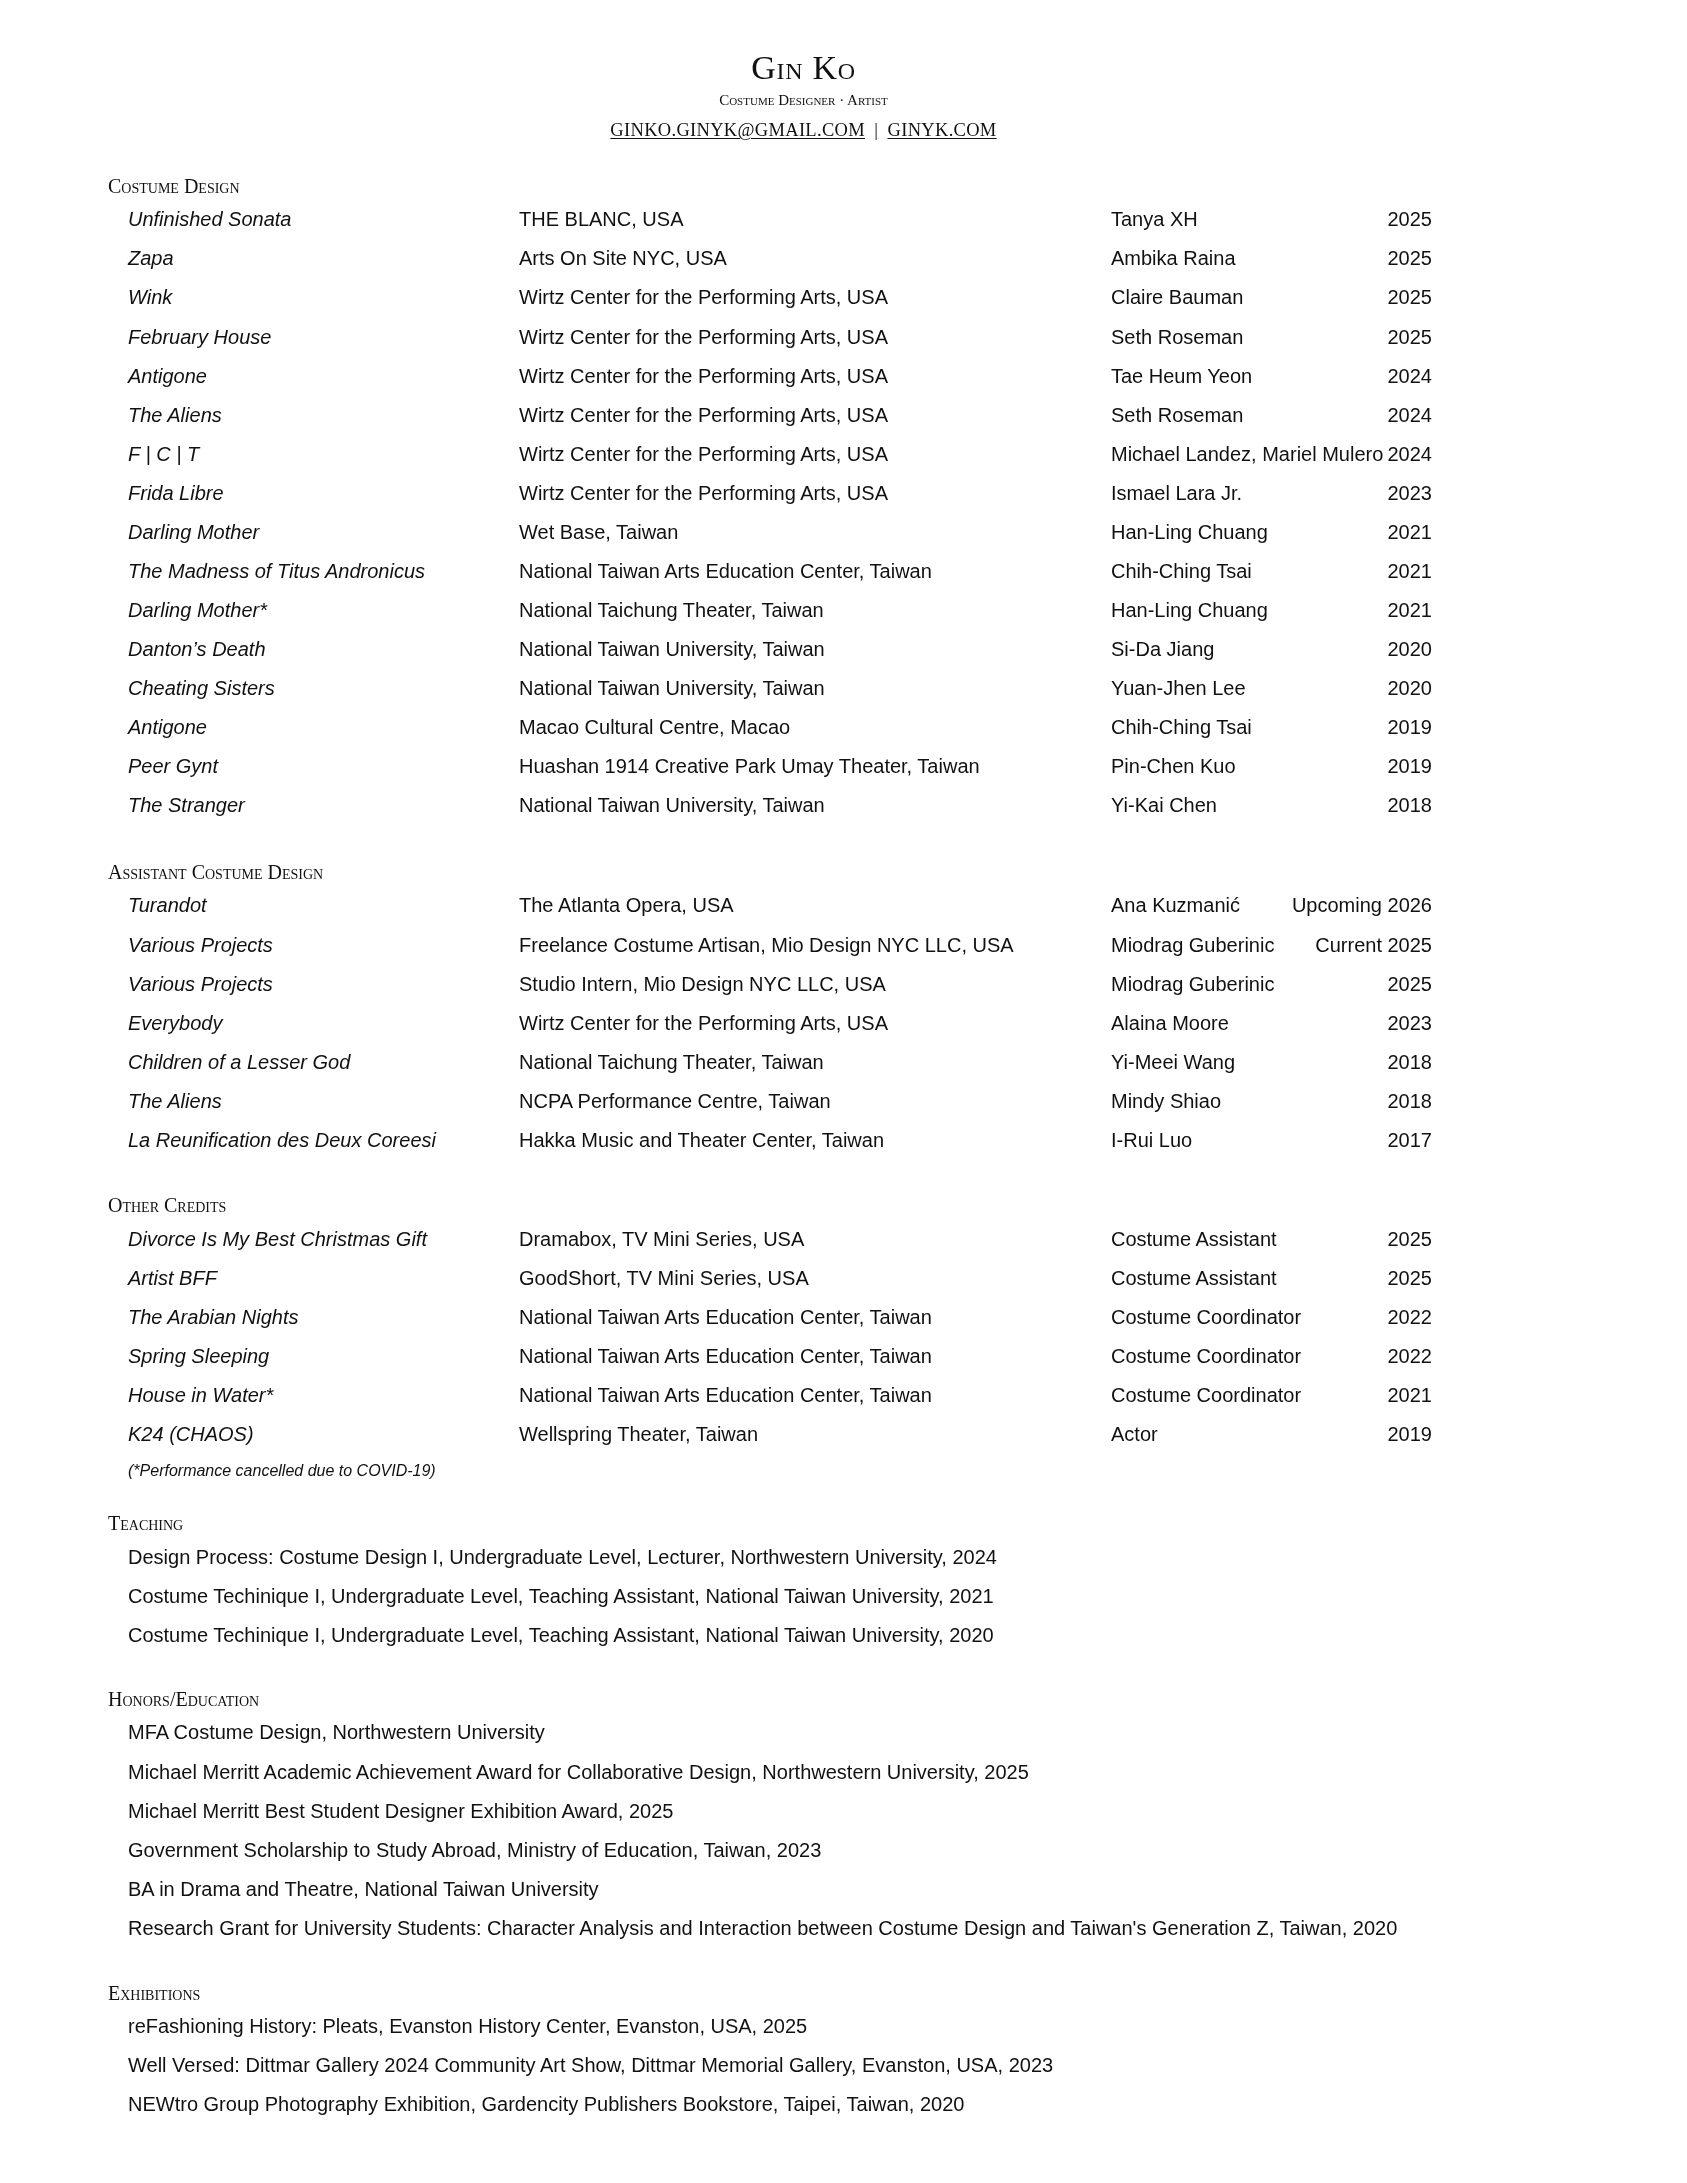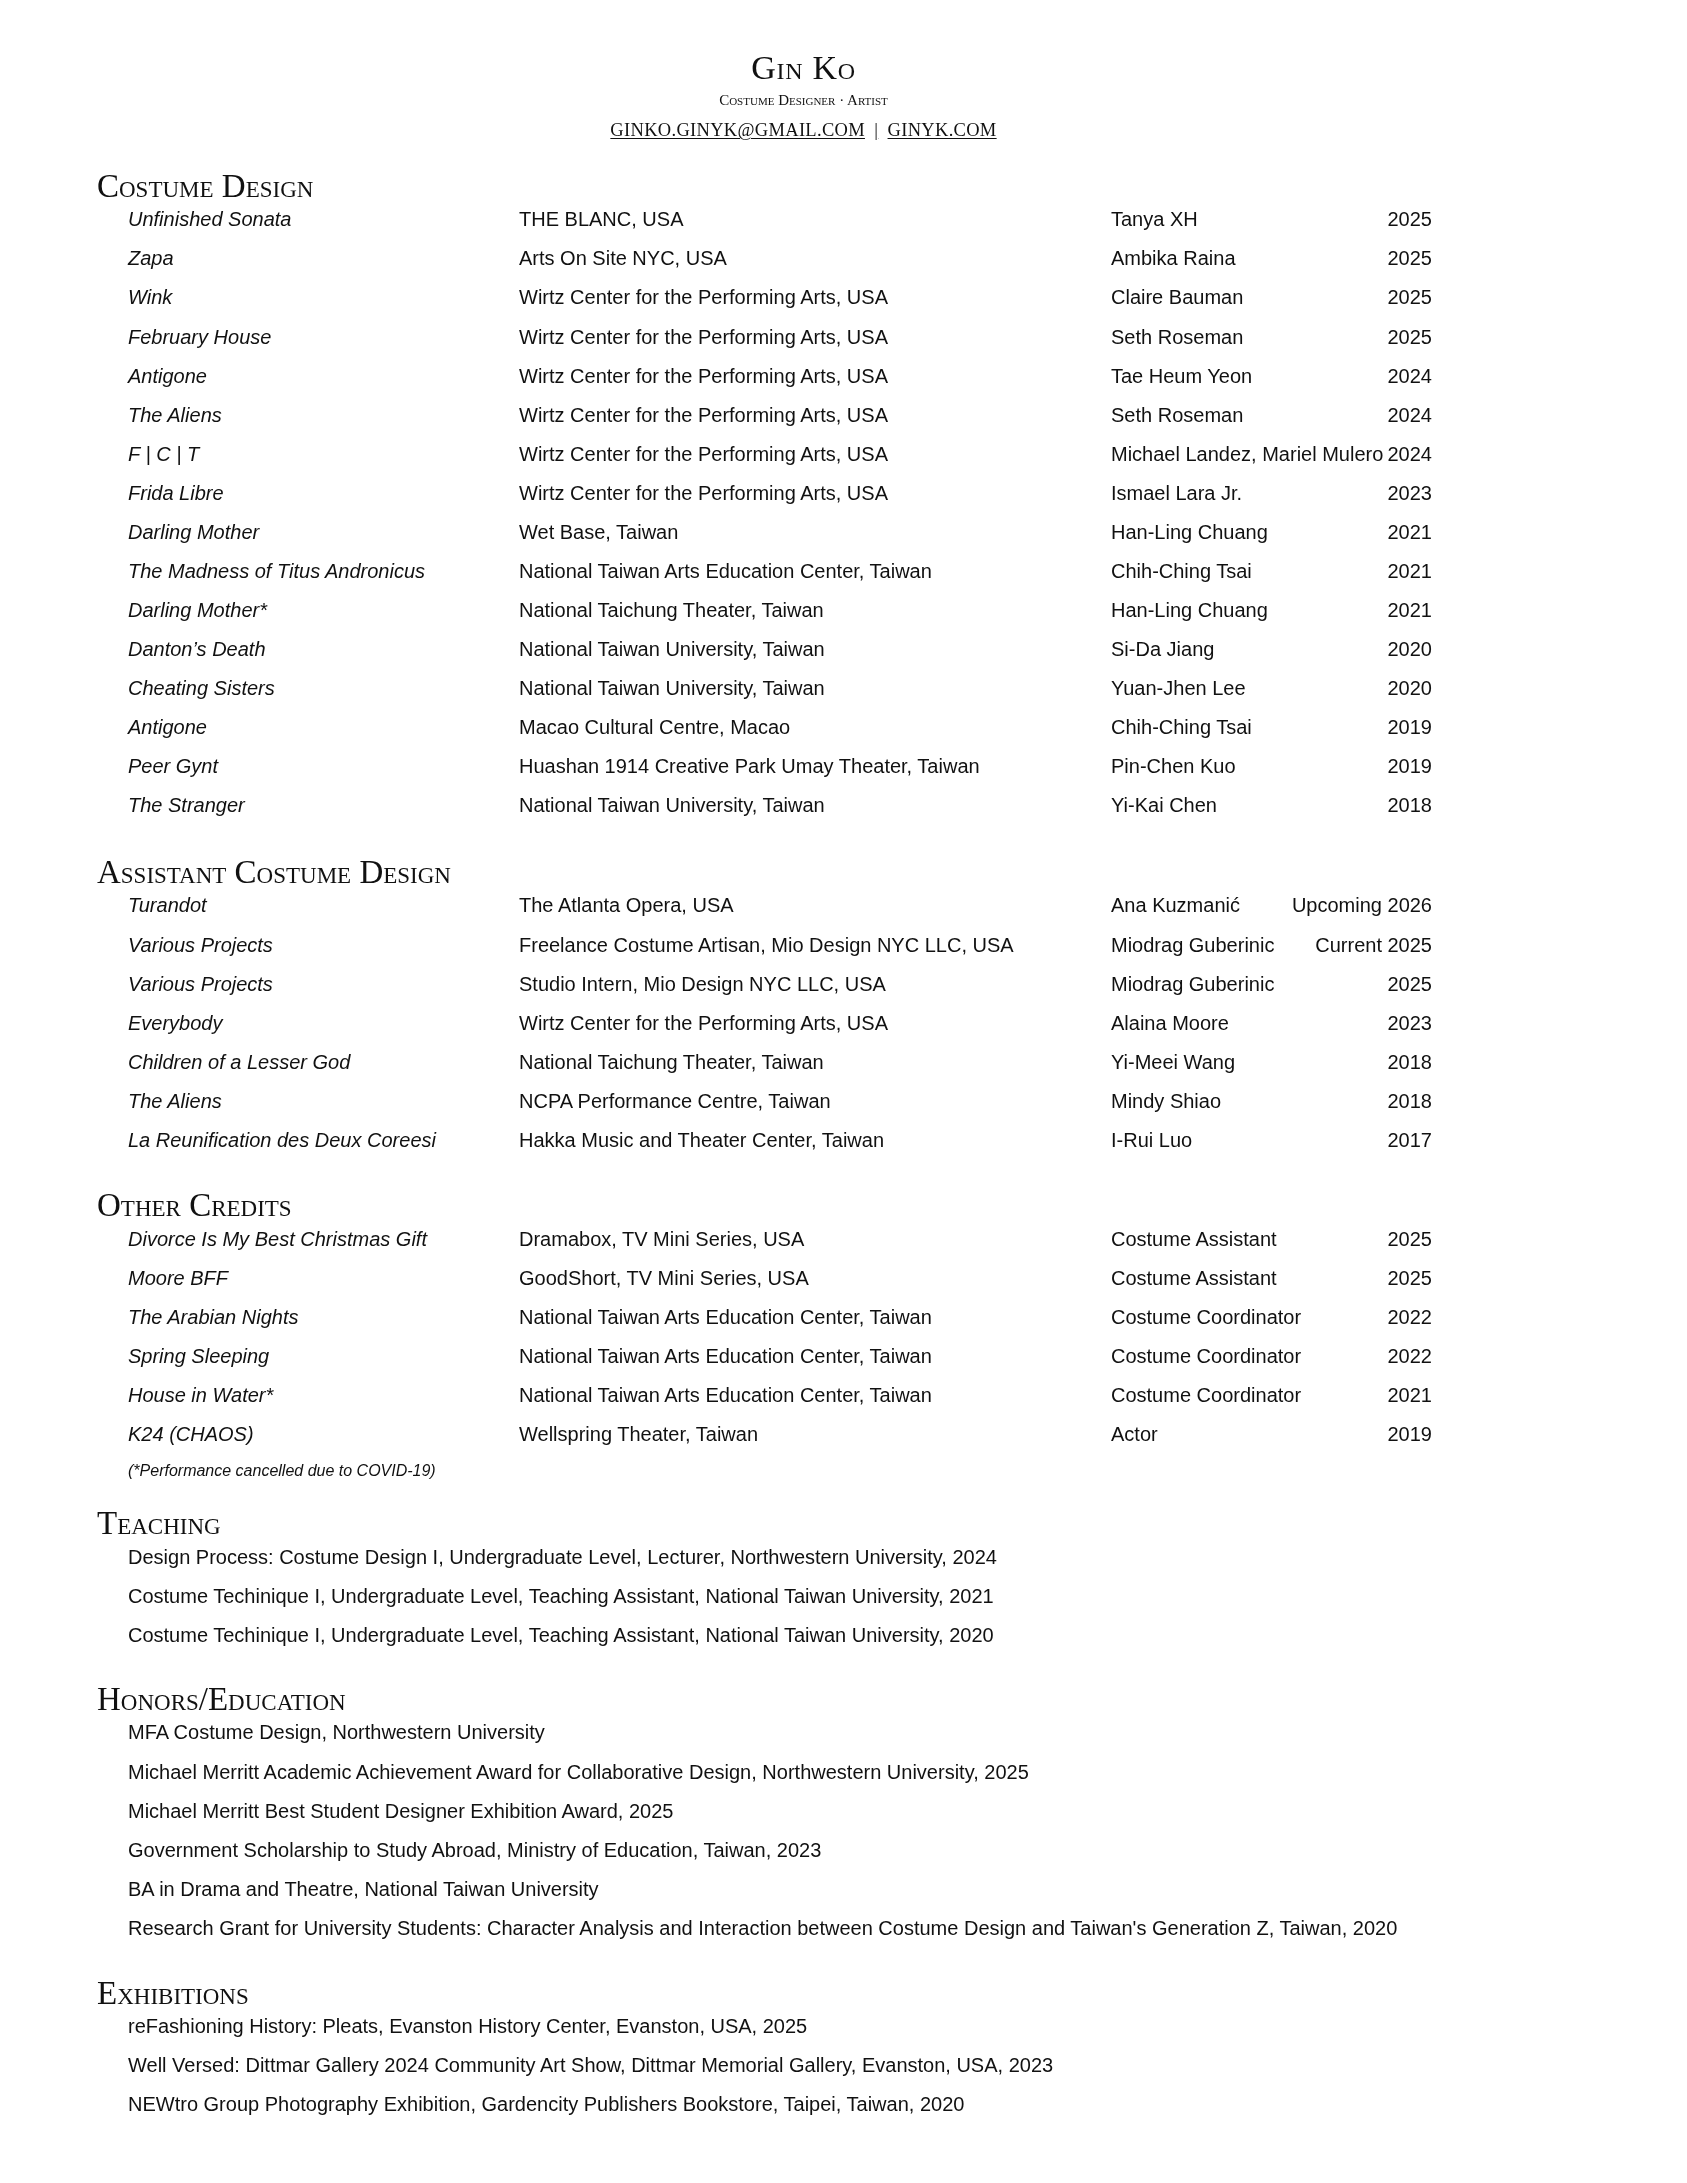--- a/index.html
+++ b/index.html
@@ -6,21 +6,21 @@
   body { width: 1687px; height: 2183px; position: relative; overflow: hidden; color: #111111; }
   .page { position: absolute; left: 0; top: 0; width: 1687px; height: 2183px; }
 
   .header { position: absolute; left: 0; width: 1607px; text-align: center; }
   .name { top: 48px; font-family: "Liberation Serif", "DejaVu Serif", serif; font-size: 34px; font-variant: small-caps; letter-spacing: 0.7px; line-height: 40px; }
   .subtitle { top: 87px; font-family: "Liberation Serif", "DejaVu Serif", serif; font-size: 15px; font-variant: small-caps; line-height: 26.5px; }
   .contact { top: 118px; font-family: "Liberation Serif", "DejaVu Serif", serif; font-size: 18.5px; line-height: 24px; text-transform: uppercase; letter-spacing: 0.3px; }
   .contact span.link { text-decoration: underline; text-underline-offset: 2px; }
   .contact span.sep { text-decoration: underline; text-underline-offset: 2px; padding: 0 9.3px; }
 
-  .section-title { position: absolute; left: 97px; font-family: "Liberation Serif", "DejaVu Serif", serif; font-size: 33px; font-variant: small-caps; line-height: 34px; white-space: nowrap; }
+  .section-title { position: absolute; left: 108px; font-family: "Liberation Serif", "DejaVu Serif", serif; font-size: 20px; font-variant: small-caps; line-height: 34px; white-space: nowrap; }
 
   .row { position: absolute; left: 0; width: 1531px; height: 39px; font-family: "Liberation Sans", "DejaVu Sans", sans-serif; font-size: 20px; line-height: 26.5px; }
   .row .c-title { position: absolute; left: 128px; font-style: italic; white-space: nowrap; }
   .row .c-venue { position: absolute; left: 519px; white-space: nowrap; }
   .row .c-person { position: absolute; left: 1111px; white-space: nowrap; }
   .row .c-year { position: absolute; right: 99px; text-align: right; white-space: nowrap; }
 
   .note { position: absolute; left: 128px; font-family: Liberation Sans, sans-serif; font-size: 16px; font-style: italic; line-height: 21px; white-space: nowrap; }
 
   .line { position: absolute; left: 128px; font-family: "Liberation Sans", "DejaVu Sans", sans-serif; font-size: 20px; line-height: 26.5px; white-space: nowrap; }
@@ -184,21 +184,21 @@
 
   <div class="section-title" style="top:1188px">Other Credits</div>
   <div id="oc-rows">
       <div class="row" style="top: 1226px;">
         <span class="c-title">Divorce Is My Best Christmas Gift</span>
         <span class="c-venue">Dramabox, TV Mini Series, USA</span>
         <span class="c-person">Costume Assistant</span>
         <span class="c-year">2025</span>
       </div>
       <div class="row" style="top: 1265px;">
-        <span class="c-title">Moore BFF</span>
+        <span class="c-title">Artist BFF</span>
         <span class="c-venue">GoodShort, TV Mini Series, USA</span>
         <span class="c-person">Costume Assistant</span>
         <span class="c-year">2025</span>
       </div>
       <div class="row" style="top: 1304px;">
         <span class="c-title">The Arabian Nights</span>
         <span class="c-venue">National Taiwan Arts Education Center, Taiwan</span>
         <span class="c-person">Costume Coordinator</span>
         <span class="c-year">2022</span>
       </div>

